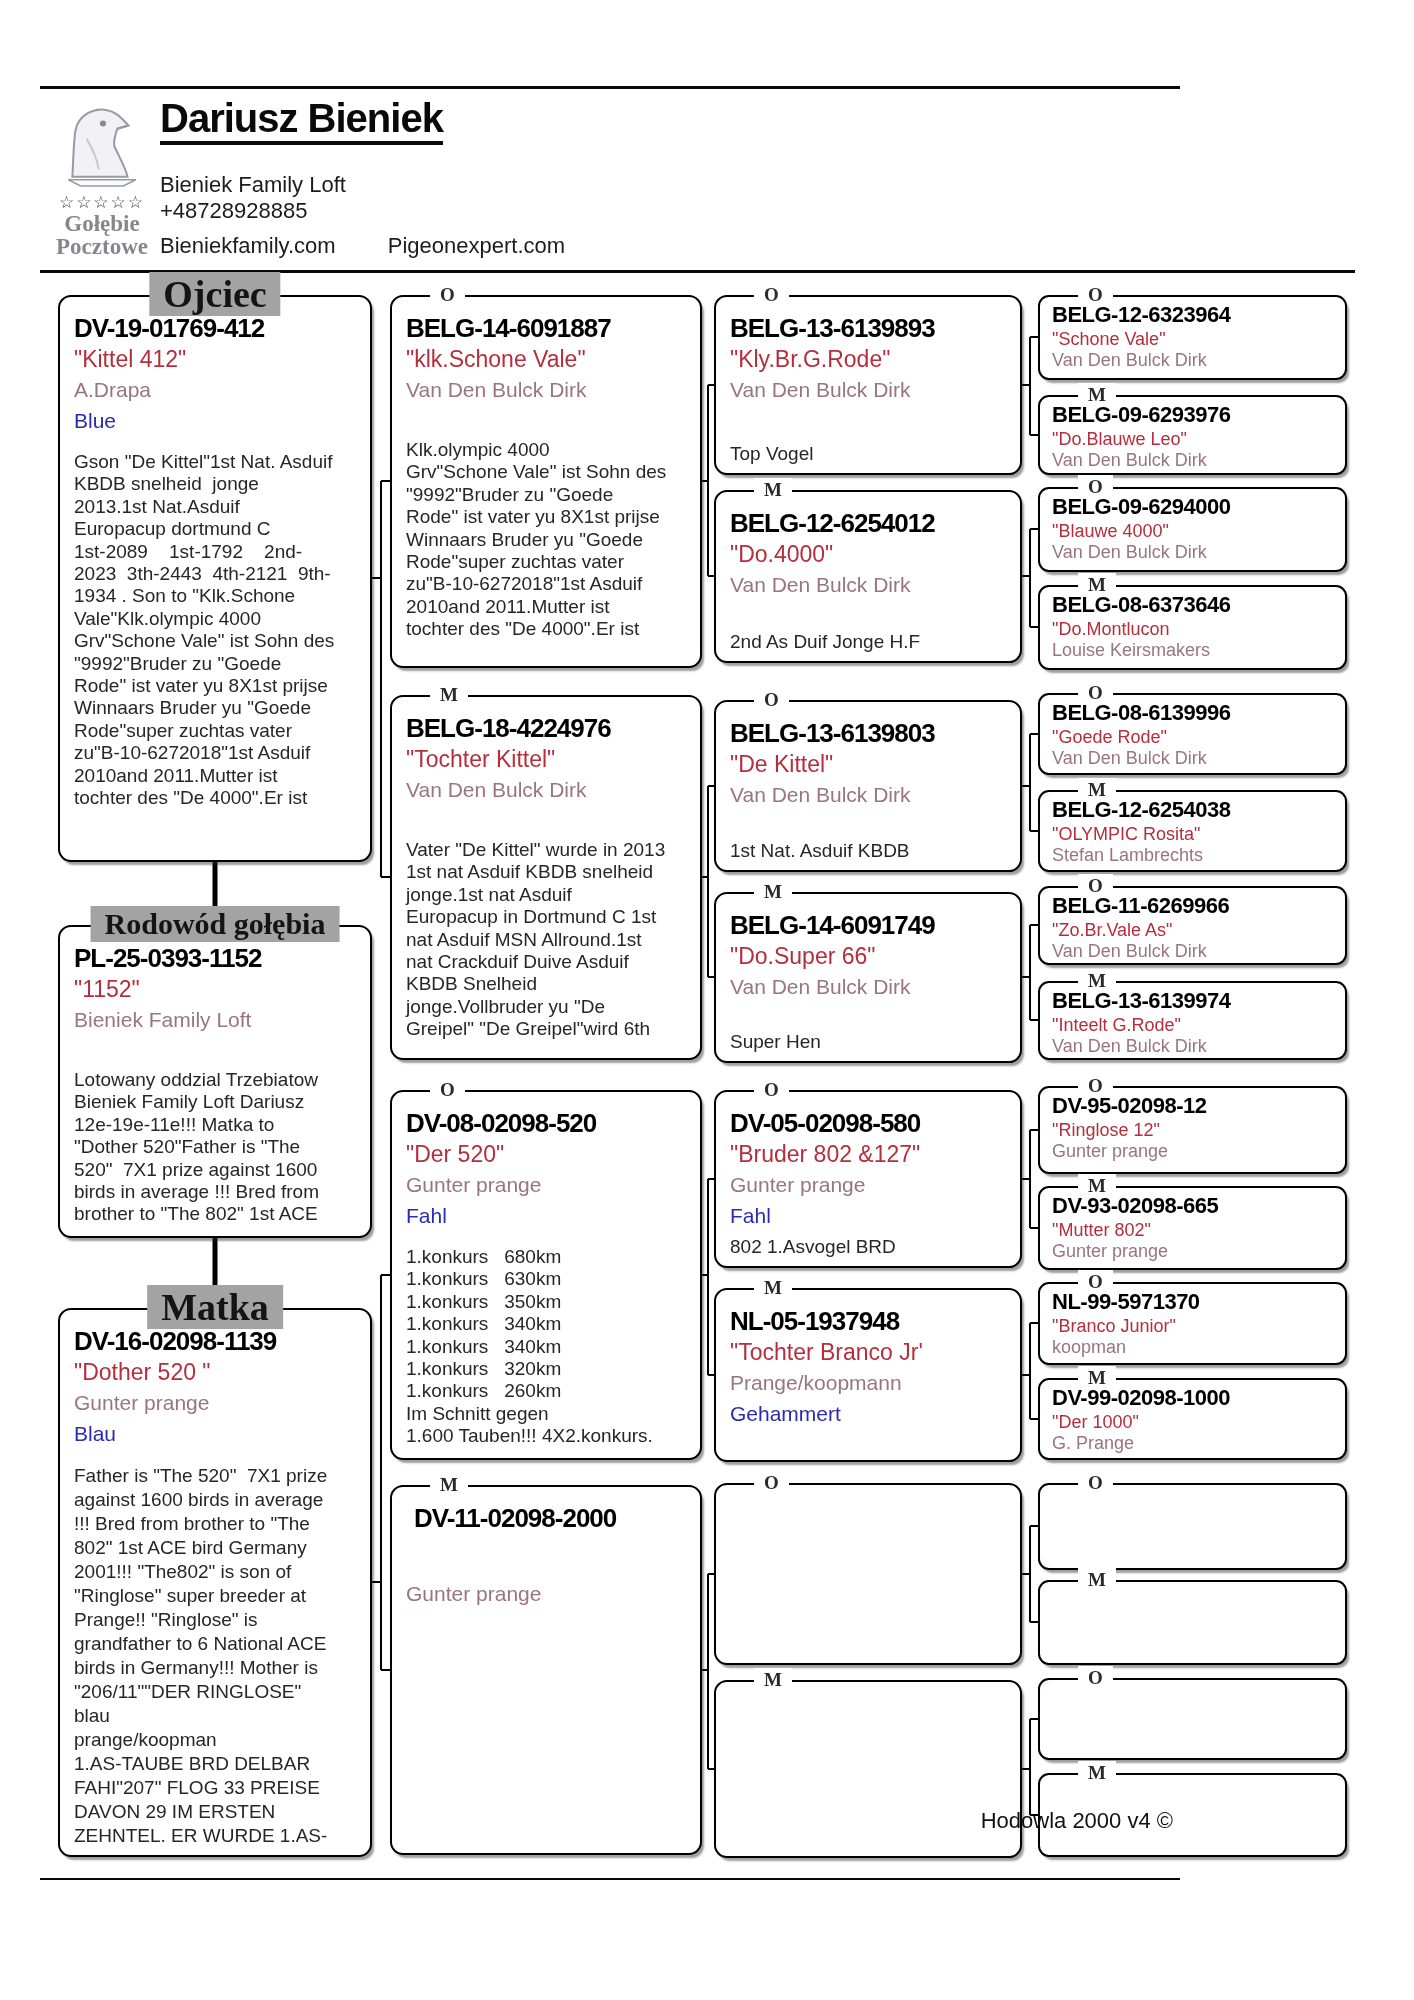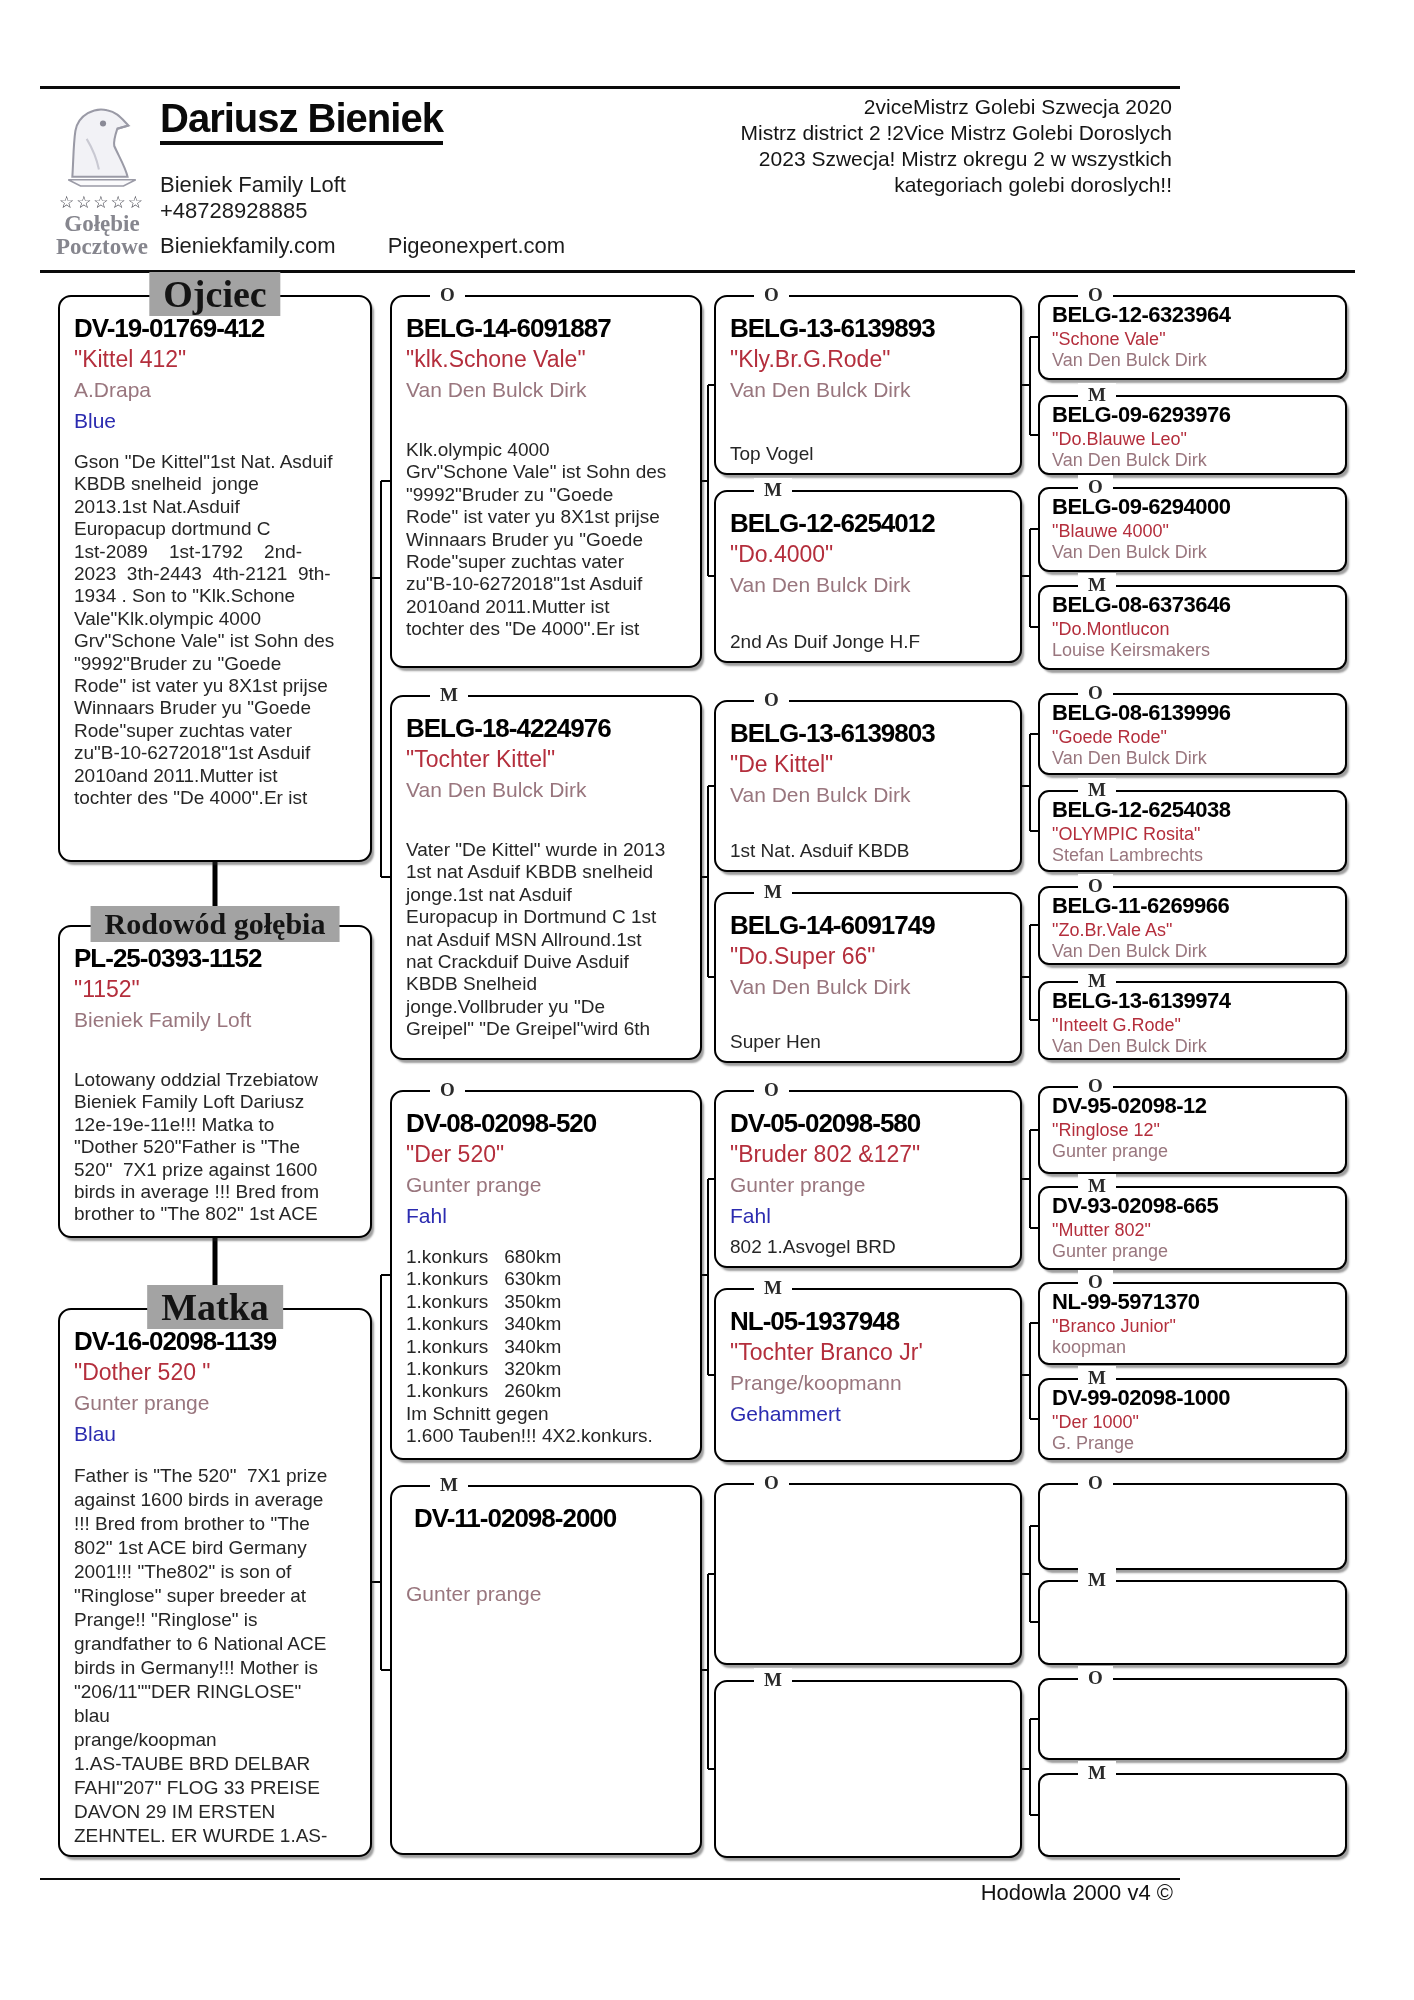--- a/index.html
+++ b/index.html
@@ -42,21 +42,21 @@
   .g3 { padding-top:16px; }
   .g3 .desc { position:absolute; left:14px; bottom:8px; margin:0; }
 
   .g4 { padding:5px 10px 4px 12px; border-radius:11px; }
   .g4 .ring { font-size:22px; letter-spacing:-0.5px; line-height:26px; }
   .g4 .pname { font-size:18px; line-height:22px; }
   .g4 .breeder { font-size:18px; line-height:21px; }
 
   .connectors { position:absolute; left:0; top:0; pointer-events:none; }
 
-  .footer-credit { position:absolute; top:1880px; right:241px; font-size:22px; color:#111; }
+  .footer-credit { position:absolute; top:1808px; right:241px; font-size:22px; color:#111; }
 </style>
 </head>
 <body>
 
 <div class="page">
 
   <div class="rule top-rule"></div>
 
   <div class="logo-wrap">
     <svg width="92" height="92" viewBox="0 0 90 90">
@@ -72,26 +72,20 @@
   </div>
 
   <h1 class="owner-title">Dariusz Bieniek</h1>
   <div class="owner-line loft-line">Bieniek Family Loft</div>
   <div class="owner-line phone-line">+48728928885</div>
   <div class="owner-line web-line">
     <span class="site1">Bieniekfamily.com</span>
     <span class="site2">Pigeonexpert.com</span>
   </div>
 
-  <div class="achievements">
-    <div>2viceMistrz Golebi Szwecja 2020</div>
-    <div>Mistrz district 2 !2Vice Mistrz Golebi Doroslych</div>
-    <div>2023 Szwecja! Mistrz okregu 2 w wszystkich</div>
-    <div>kategoriach golebi doroslych!!</div>
-  </div>
 
   <div class="rule separator-rule"></div>
 
   <svg class="connectors" width="1414" height="2000">
 
     <line x1="215" y1="862" x2="215" y2="908" stroke="#000" stroke-width="5"></line>
     <line x1="215" y1="1238" x2="215" y2="1288" stroke="#000" stroke-width="5"></line>
 
     <line x1="372" y1="578" x2="381" y2="578" stroke="#000" stroke-width="2"></line>
     <line x1="381" y1="481" x2="381" y2="877" stroke="#000" stroke-width="2"></line>

